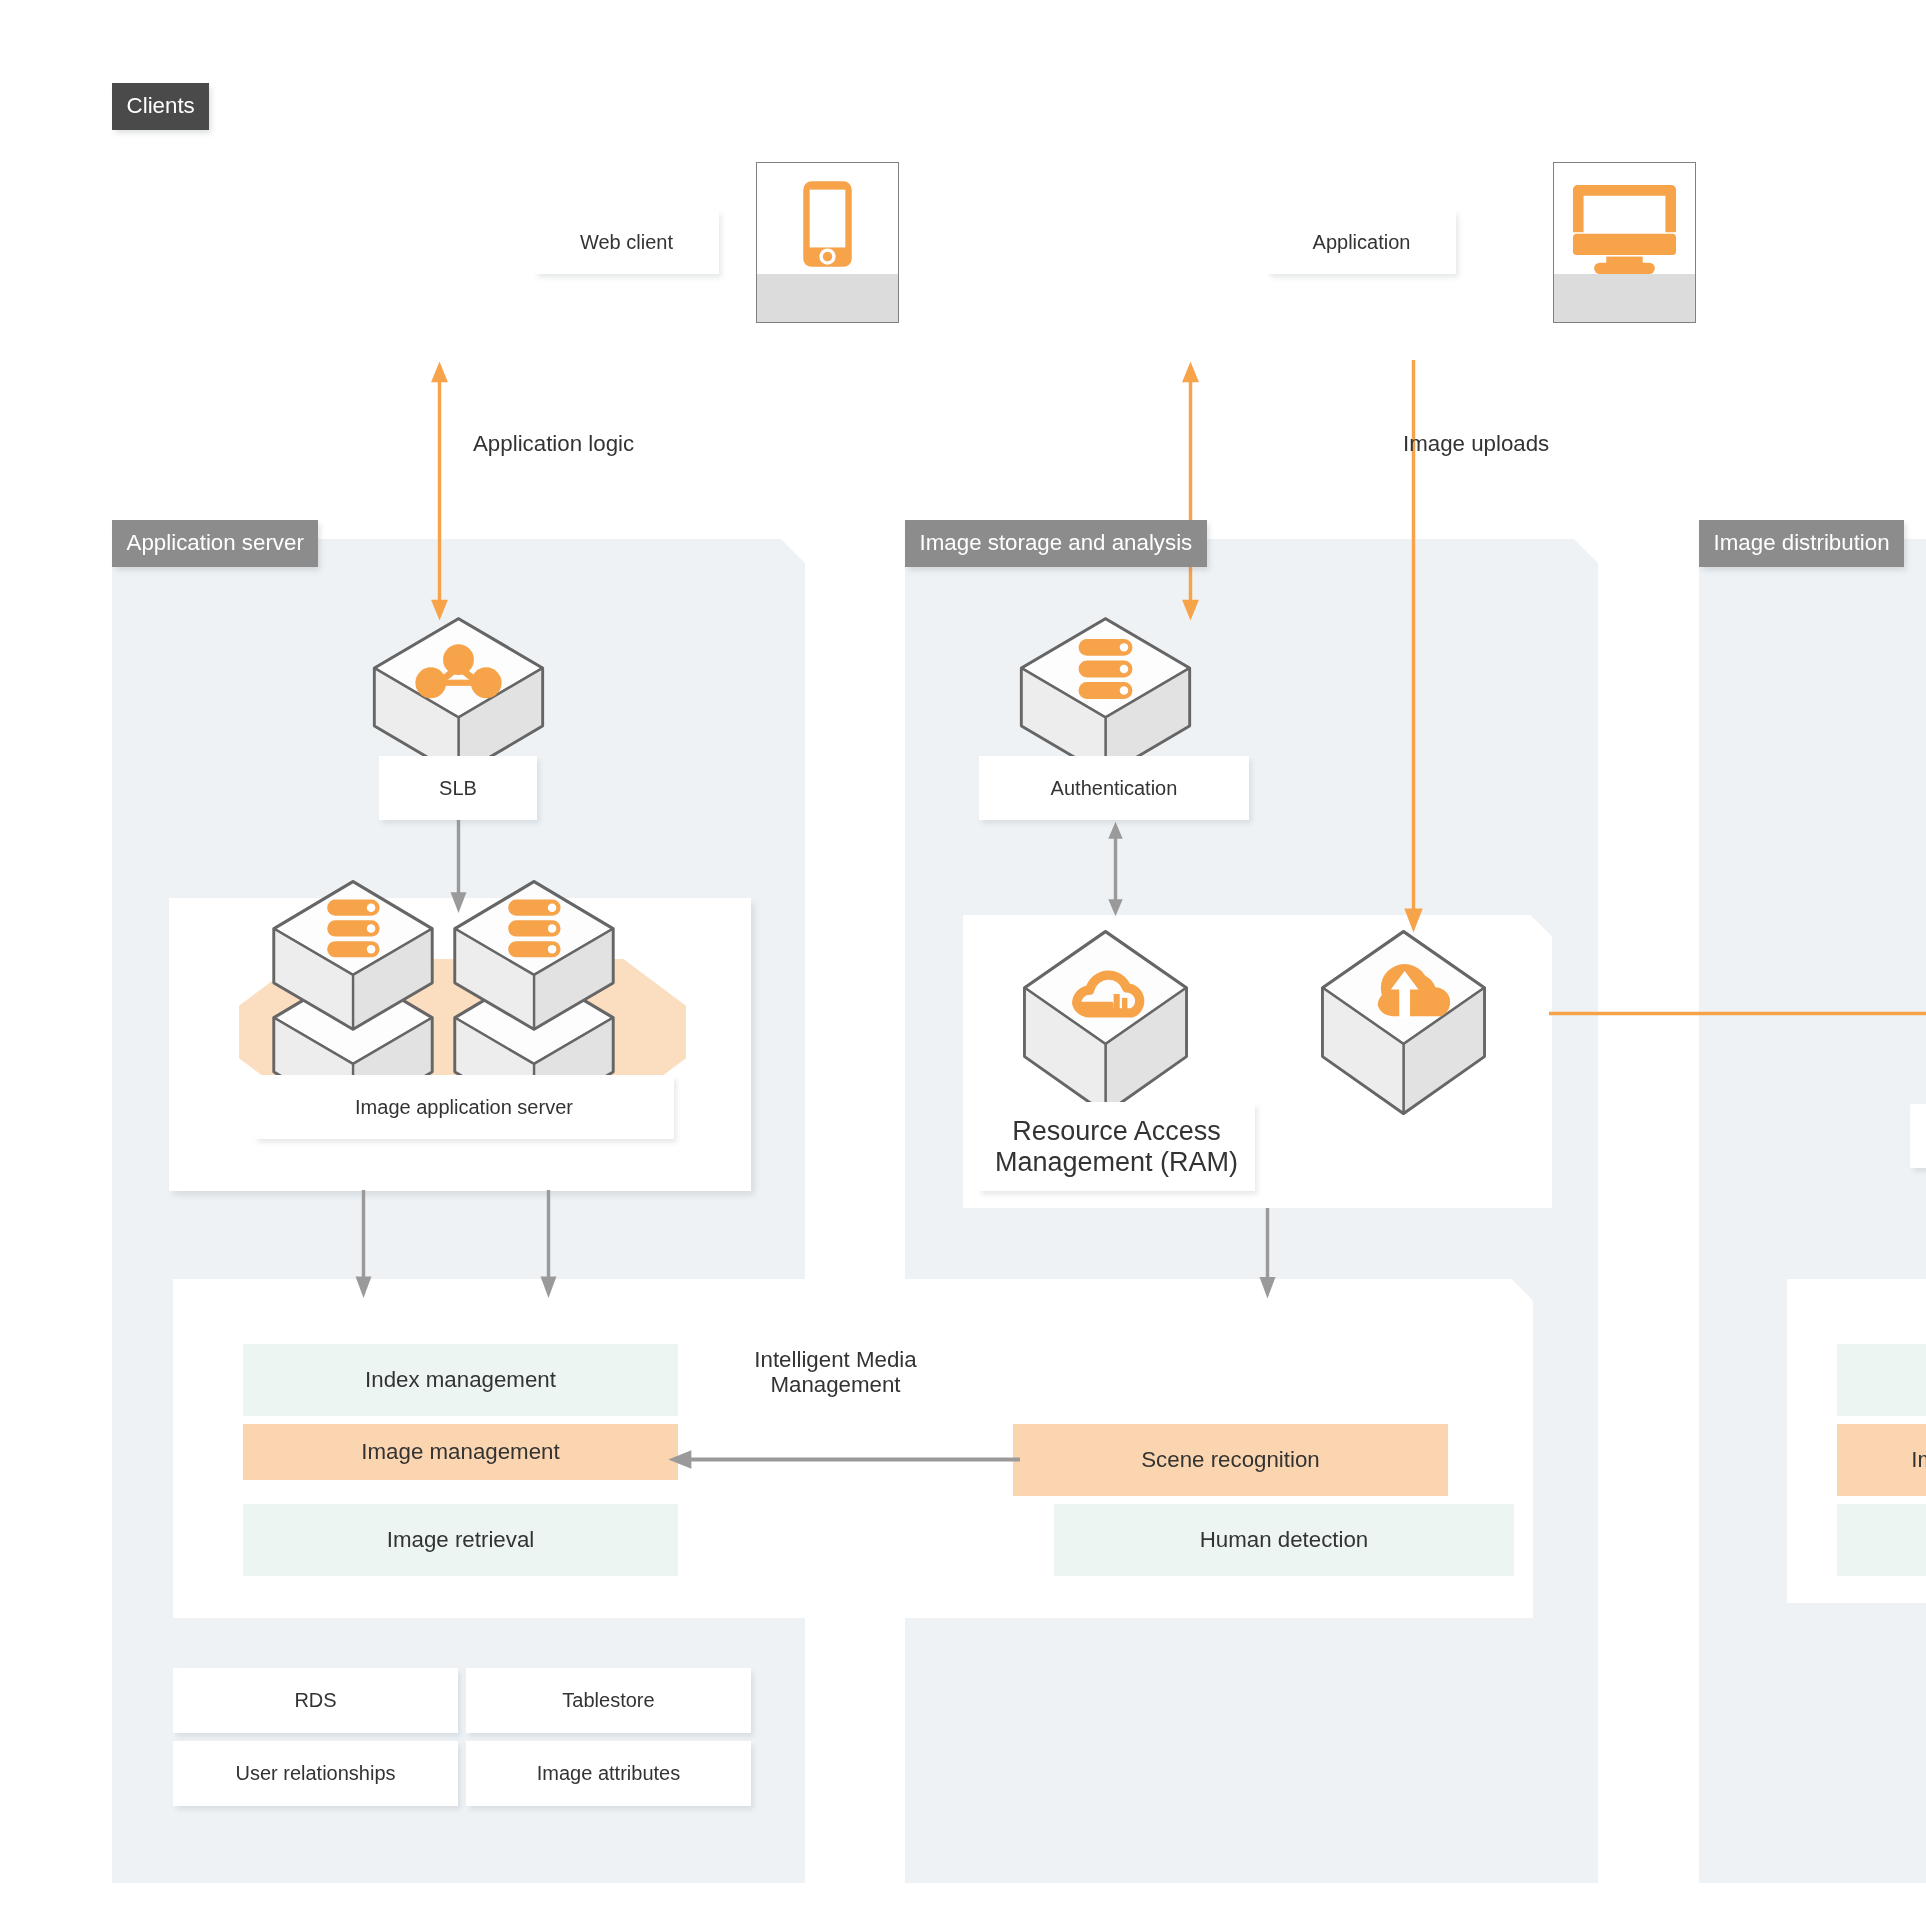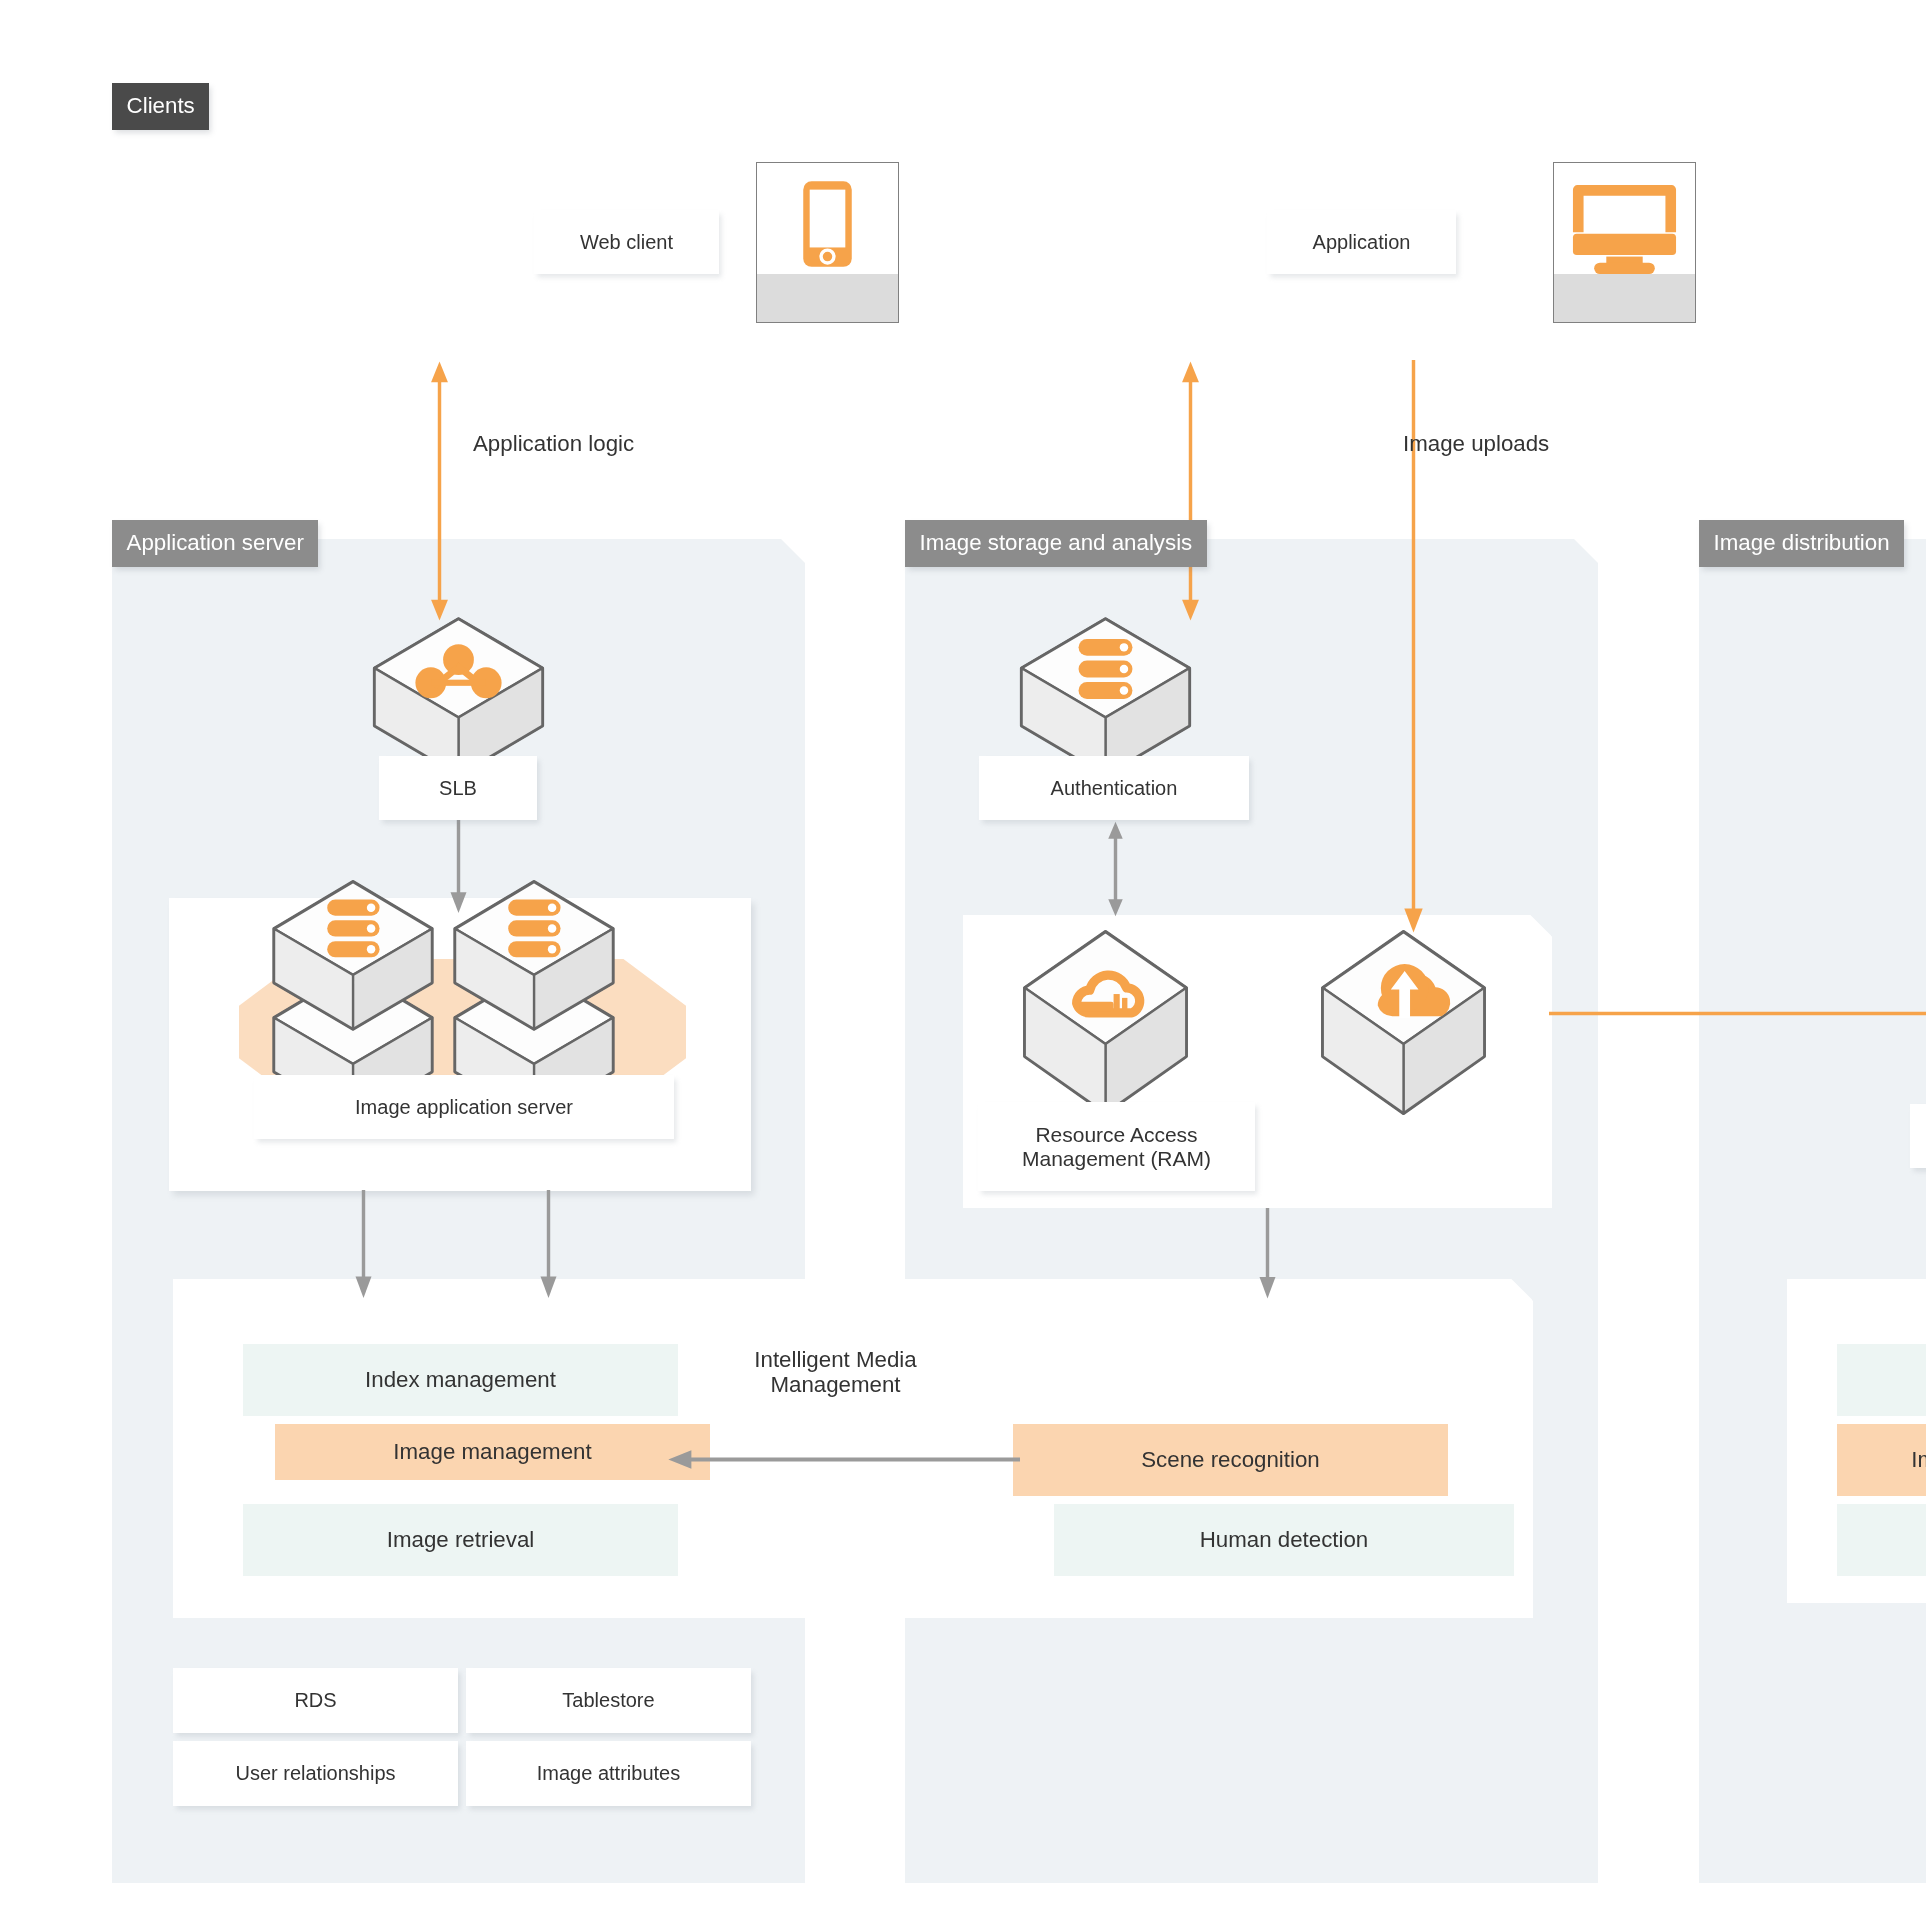--- a/index.html
+++ b/index.html
@@ -46,21 +46,21 @@
     font-size:20px;
     line-height:1.15;
     display:flex;align-items:center;justify-content:center;
     text-align:center;
     box-shadow:2.7px 3.5px 5px rgba(130,140,150,.20);
     z-index:25;
     padding:3.9px 10px;
     box-sizing:border-box;
     white-space:nowrap;
   }
-  .chip.two-line{white-space:normal;line-height:1.12;font-size:21px;}
+  .chip.two-line{white-space:normal;line-height:1.12;font-size:27px;}
 
   
   .caption{
     position:absolute;
     color:#333333;
     font-size:22.3px;
     line-height:1.15;
     white-space:nowrap;
     z-index:26;
   }
@@ -360,21 +360,21 @@
   </div>
 
   <div class="zone bevel" style="left:1699px;top:539px;width:720px;height:1344px;"></div>
   <div class="zone-tag" style="left:1699px;top:520px;">Image distribution</div>
 
   <div class="chip" style="left:1910px;top:1104px;width:320px;height:64px;z-index:26;">Image distribution</div>
 
   <div class="card bevel" style="left:173px;top:1279px;width:1360px;height:339px;"></div>
 
   <div class="frow" style="left:243px;top:1344px;width:435px;height:72px;">Index management</div>
-  <div class="frow hl" style="left:243px;top:1424px;width:435px;height:56px;margin-left:32px;">Image management</div>
+  <div class="frow hl" style="left:243px;top:1424px;width:435px;height:56px;">Image management</div>
   <div class="frow" style="left:243px;top:1504px;width:435px;height:72px;">Image retrieval</div>
 
   <div class="caption center" style="left:697px;top:1348px;width:277px;z-index:26;line-height:1.1;">
     <div>Intelligent Media</div>
     <div>Management</div>
   </div>
 
   <div class="frow hl" style="left:1013px;top:1424px;width:435px;height:72px;">Scene recognition</div>
   <div class="frow" style="left:1022px;top:1504px;width:460px;height:72px;margin-left:32px;">Human detection</div>
 

